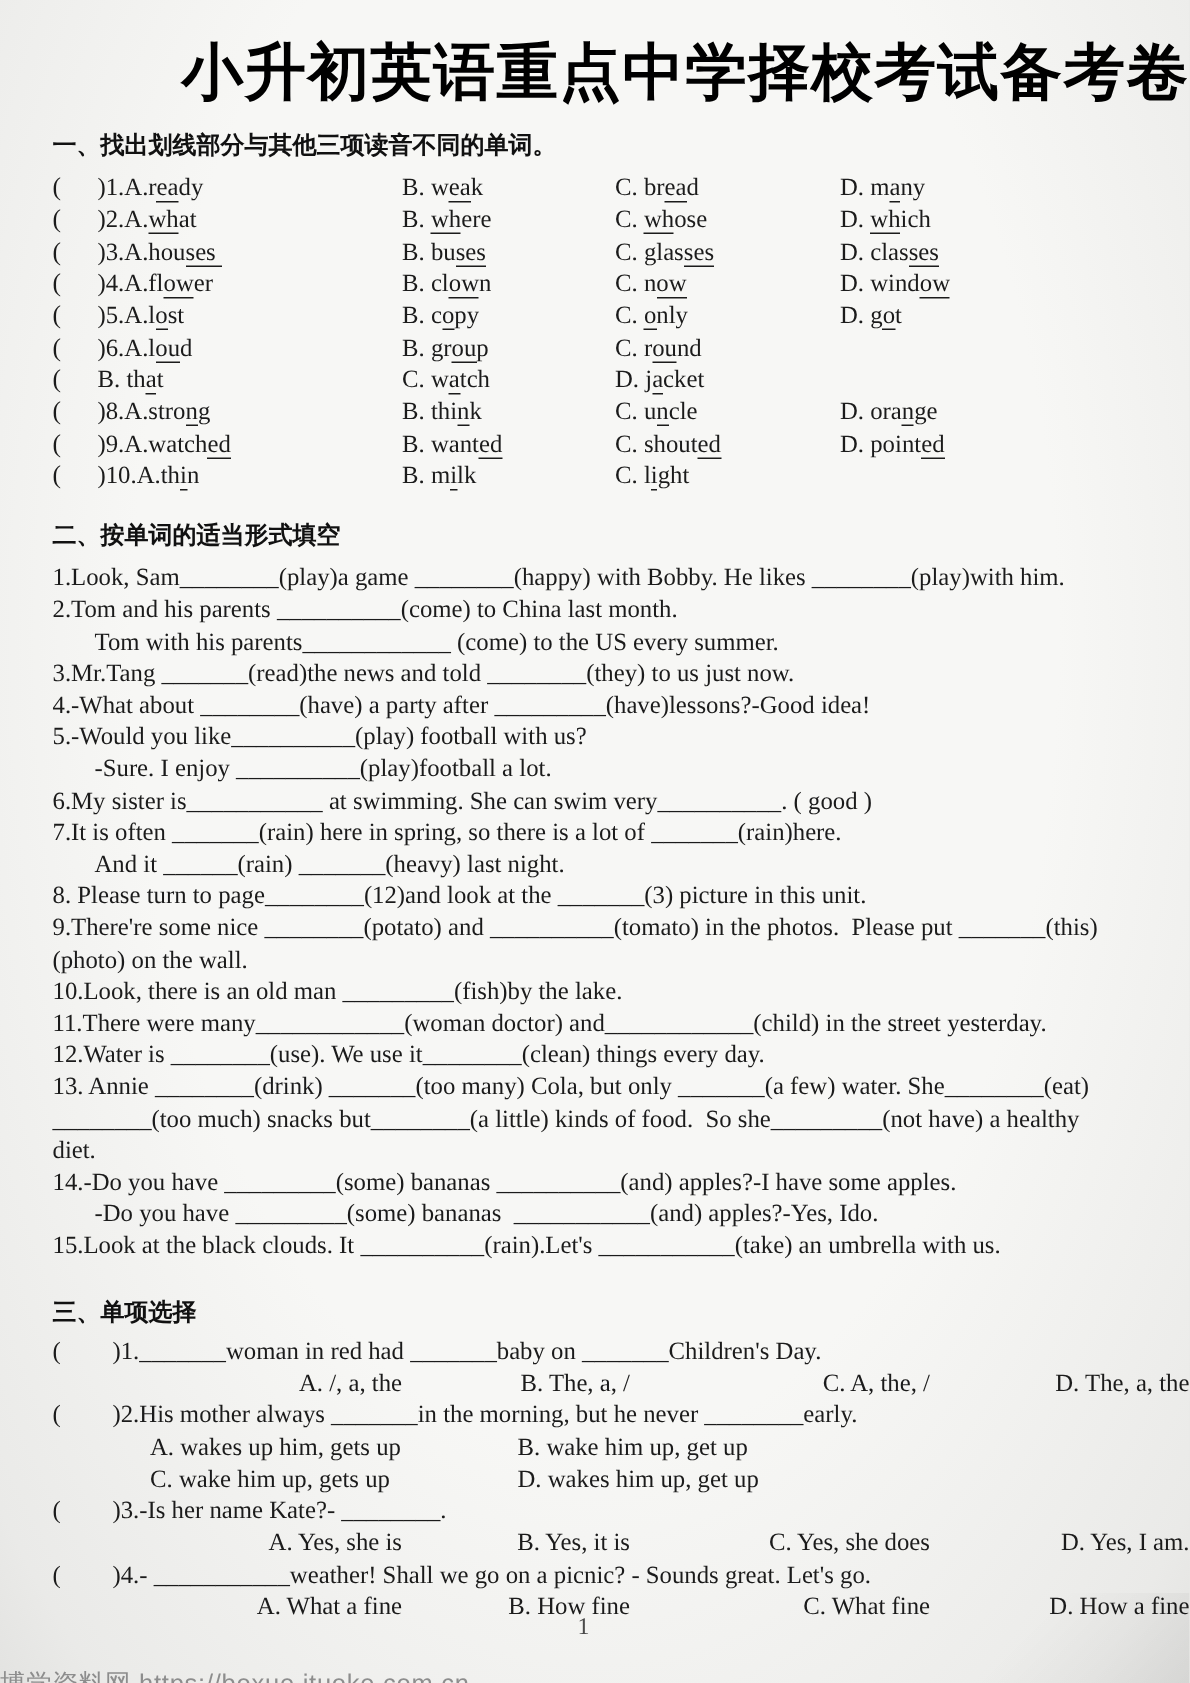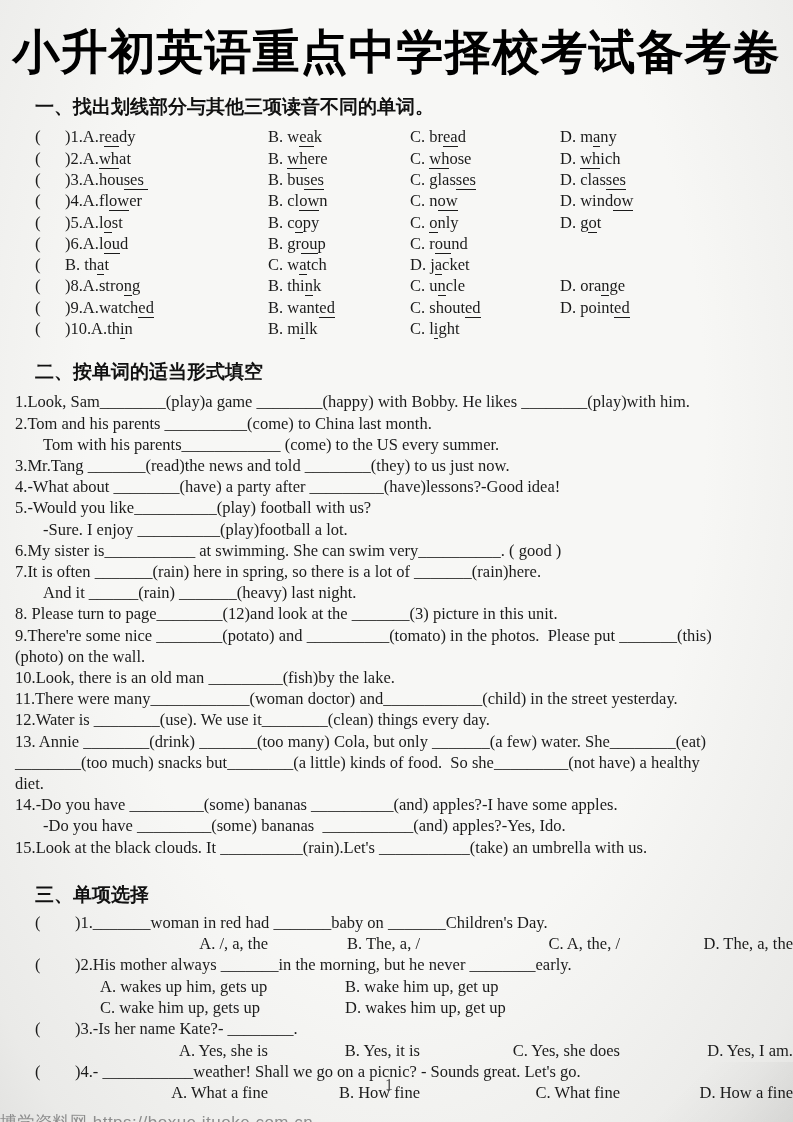--- a/index.html
+++ b/index.html
@@ -12,39 +12,39 @@
   .page{
     position:relative;width:793px;height:1122px;overflow:hidden;
     background:radial-gradient(ellipse at 50% 38%, #f7f7f5 55%, #eaeae8 92%, #e3e3e1 100%);
   }
   .corner-shade{
     position:absolute;right:0;bottom:0;width:180px;height:60px;
     background:linear-gradient(135deg, rgba(0,0,0,0) 40%, rgba(0,0,0,0.06) 100%);
     pointer-events:none;
   }
   .title{
-    margin:0;padding-top:24px;text-align:center;
+    margin:0;padding-top:24px;text-align:right;
     font-family:"DejaVu Sans","Liberation Sans",sans-serif;
-    font-weight:900;font-size:47px;line-height:1.2;letter-spacing:1px;color:#000;
+    font-weight:900;font-size:41px;line-height:1.2;letter-spacing:1px;color:#000;
   }
   .sec-head{
     margin:0 0 0 35px;
     font-family:"DejaVu Sans","Liberation Sans",sans-serif;
-    font-weight:bold;font-size:19px;color:#111;
+    font-weight:bold;font-size:16px;color:#111;
   }
   .sec1-head{margin-top:14px;}
   .sec2-head{margin-top:20px;margin-bottom:6px;}
   .sec3-head{margin-top:24px;margin-bottom:4px;}
   
   #s1-rows{margin:6px 0 0 35px;font-size:16.5px;}
   .row1{display:grid;grid-template-columns:30px 203px 142px 150px auto;line-height:21.3px;white-space:pre;}
   .row1 .paren{font-size:17px;}
   .u{border-bottom:1.2px solid #1b1b1b;}
   
-  #s2-lines{margin-left:15px;font-size:16.5px;}
+  #s2-lines{margin-left:35px;font-size:16.5px;}
   .line2{line-height:21.2px;white-space:pre;}
   .line2.indent{padding-left:28px;}
   
   #s3-items{margin-left:35px;font-size:16.5px;}
   .row3{display:grid;grid-template-columns:40px auto;line-height:21.3px;white-space:pre;}
   .opts{white-space:pre;line-height:21.3px;padding-left:65px;display:grid;}
   .opts.row4{grid-template-columns:168px 152px 200px auto;text-align:right;}
   .opts.grid2{grid-template-columns:245px auto;max-width:560px;}
   
   .footer{

